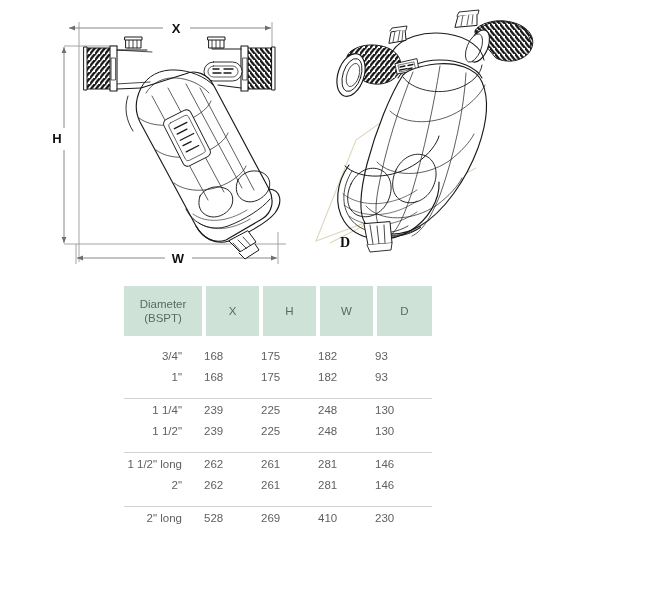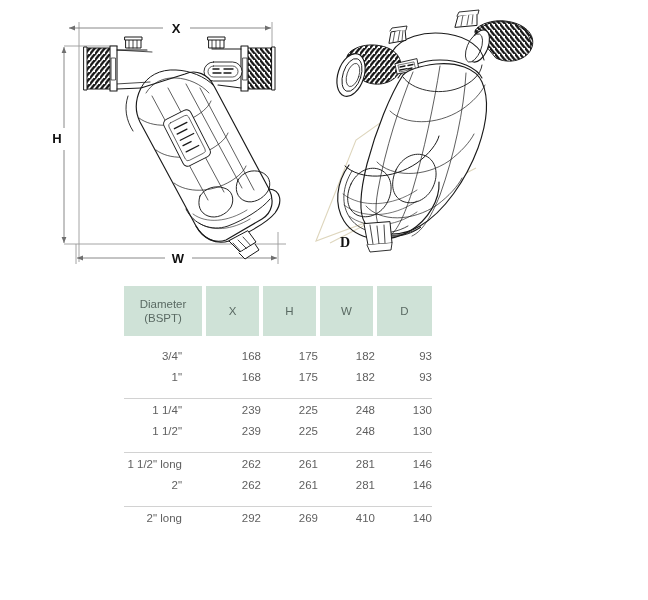--- a/index.html
+++ b/index.html
@@ -64,21 +64,21 @@
   }
   table.specs th:last-child { border-right: none; }
   table.specs th.th-diam { width: 78px; margin-left: 28px; }
 
   table.specs td {
     font-size: 11.5px;
     color: #5f5f5f;
     height: 21px;
     padding: 0;
     vertical-align: middle;
-    text-align: right;
+    text-align: left;
     white-space: nowrap;
   }
   table.specs td.c-diam {
     text-align: right;
     padding-right: 22px;
     width: 78px;
   }
   tr.group-start td {
     border-top: 1px solid #d2d2d2;
   }
@@ -415,20 +415,20 @@
         <td>281</td>
         <td>146</td>
       </tr>
 
       <tr class="spacer">
         <td colspan="5"></td>
       </tr>
 
       <tr class="group-start">
         <td class="c-diam">2" long</td>
-        <td>292</td>
+        <td>528</td>
         <td>269</td>
         <td>410</td>
-        <td>140</td>
+        <td>230</td>
       </tr>
     </tbody>
   </table>
 </div>
 
 </body></html>

